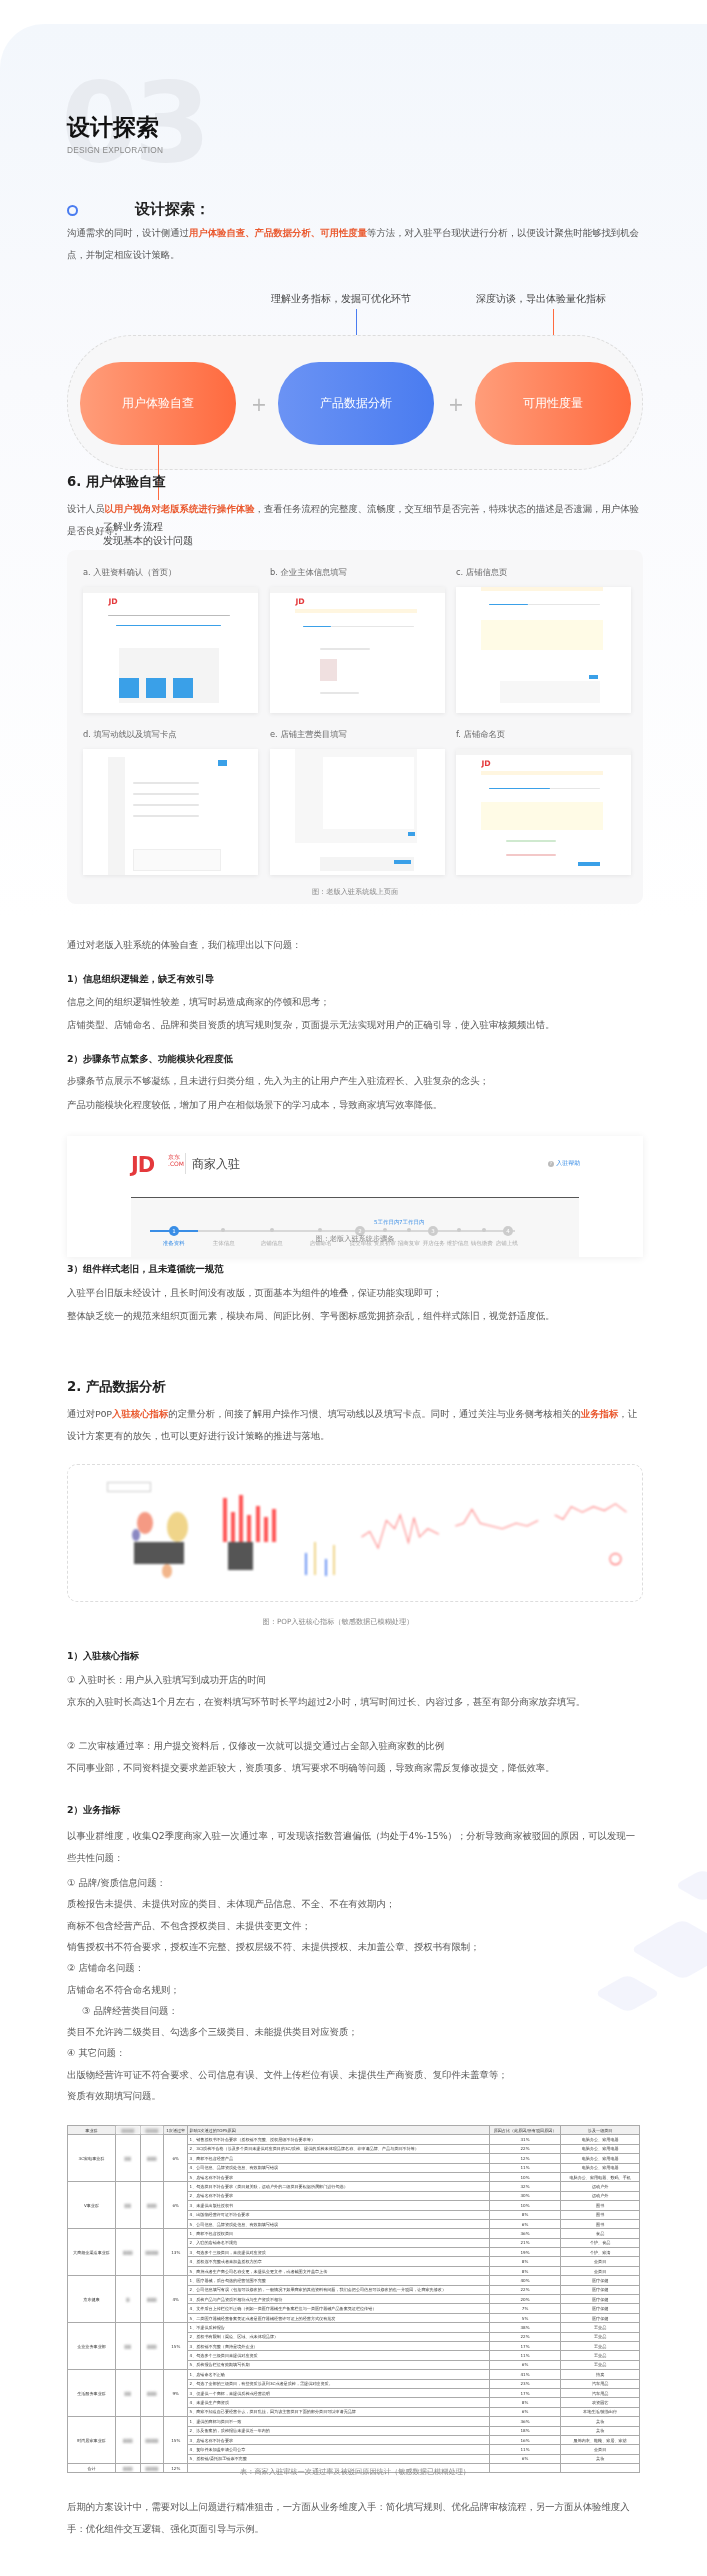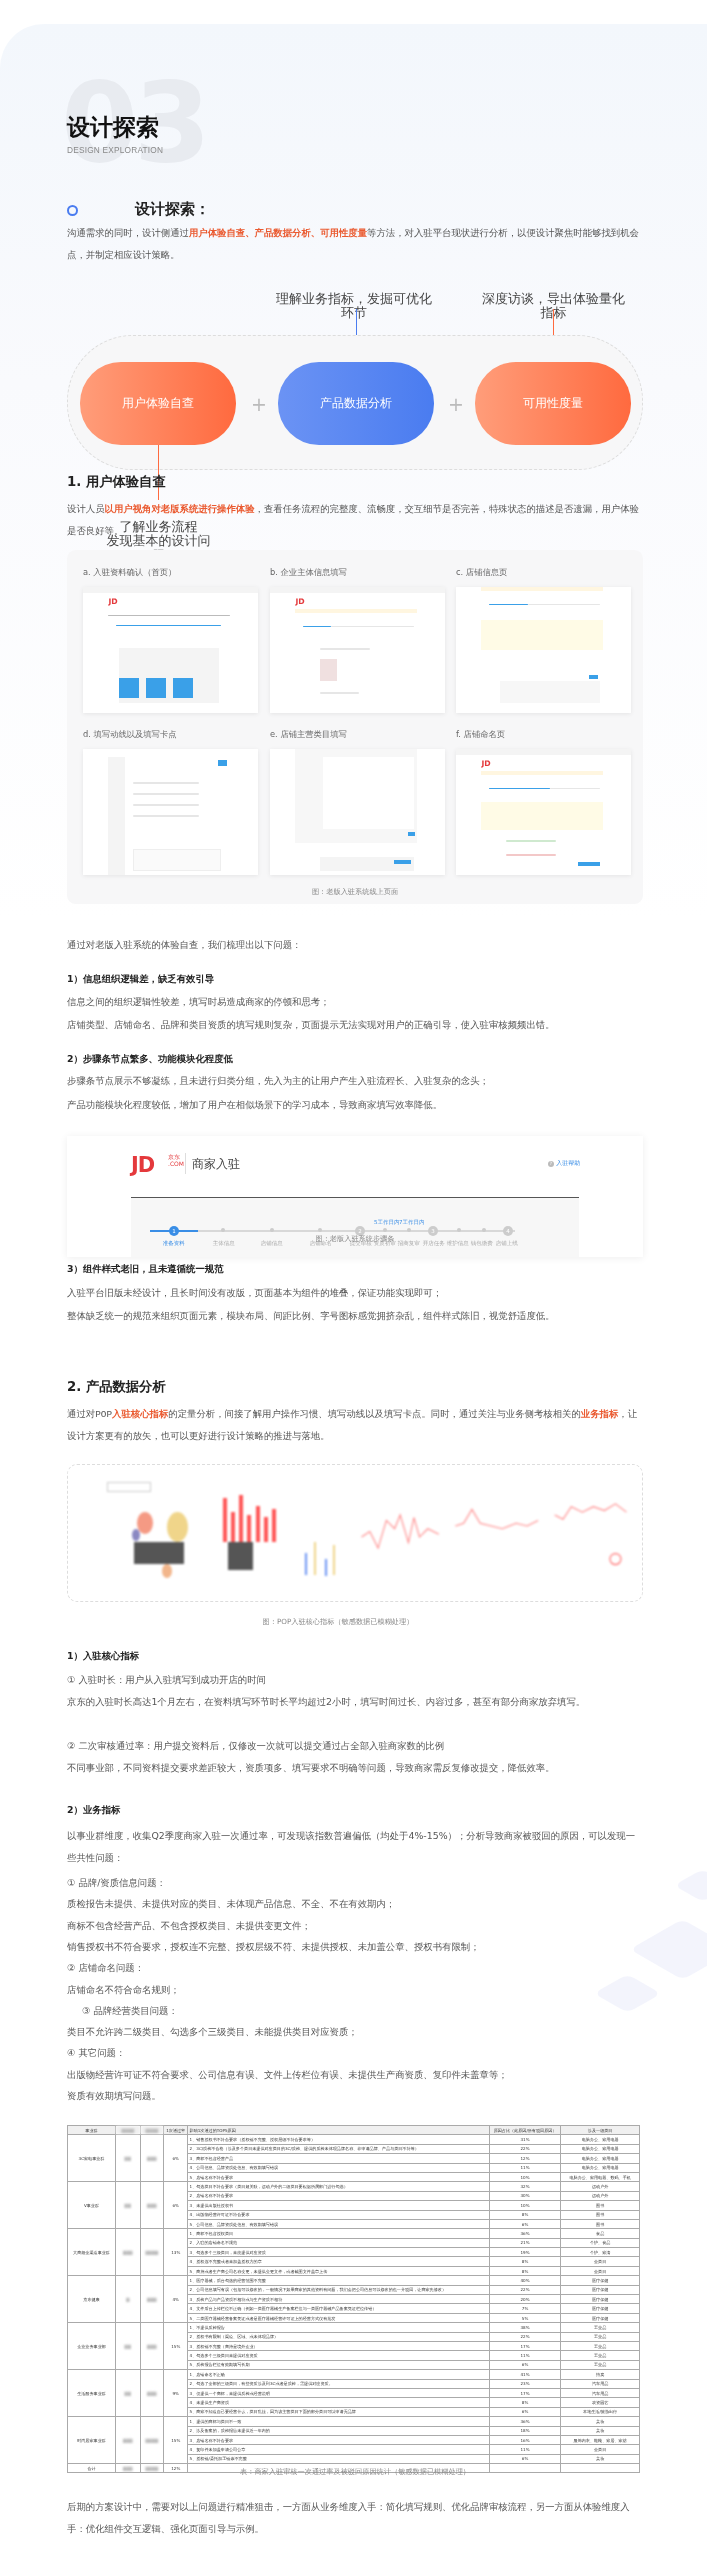--- a/index.html
+++ b/index.html
@@ -19,21 +19,21 @@
   .h2{font-size:13.3px;font-weight:bold;color:#222;}
   .h3{font-size:9.4px;font-weight:bold;color:#222;}
   .caption{font-size:7.2px;color:#888;text-align:center;}
   
   .dash-box{position:absolute;left:67px;top:335px;width:576px;height:135px;border:1.1px dashed #ddd;border-radius:66px;background:#f7f7f8;}
   .pill{position:absolute;top:362px;width:156px;height:83px;border-radius:41px;color:#fff;font-size:12px;display:flex;align-items:center;justify-content:center;}
   .pill.orange{background:linear-gradient(90deg,#ff9d7a,#ff6a3f);}
   .pill.blue{background:linear-gradient(90deg,#6b93f4,#4a7cf0);}
   .plus{position:absolute;top:393px;font-size:19px;color:#bbb;}
   .vline{position:absolute;width:0.6px;}
-  .note{position:absolute;font-size:13px;color:#444;text-align:center;line-height:14.4px;}
+  .note{position:absolute;font-size:10px;color:#444;line-height:14.4px;}
   
   .shot-panel{position:absolute;left:67px;top:550px;width:576px;height:354px;background:#f7f7f8;border-radius:8.8px;}
   .shot-label{position:absolute;font-size:8.3px;color:#666;}
   .shot{position:absolute;width:175px;height:126px;background:#fff;box-shadow:0 1.1px 4.4px rgba(0,0,0,.08);overflow:hidden;}
   .shot .bar{position:absolute;left:0;right:0;top:0;height:5.5px;background:#f4f4f4;}
   .shot .jd{position:absolute;left:25.4px;top:10px;color:#e4393c;font-weight:bold;font-size:7.7px;}
   .shot .line{position:absolute;height:2.2px;background:#e6e6e6;border-radius:1.1px;}
   .shot .blk{position:absolute;background:#eef3fb;}
   .shot .btn{position:absolute;background:#3aa0e8;}
   
@@ -91,21 +91,21 @@
   <div class="plus" style="left:251px;">+</div>
   <div class="pill blue" style="left:278px;">产品数据分析</div>
   <div class="plus" style="left:448px;">+</div>
   <div class="pill orange" style="left:475px;">可用性度量</div>
   <div class="vline" style="left:158px;top:445px;height:55px;background:#ff6a3f;"></div>
   <div class="note" style="left:103px;top:520px;width:111px;">
       <div>了解业务流程</div>
       <div>发现基本的设计问题</div>
     </div>
 
-  <div class="h2 abs" style="left:67px;top:473px;">1. 用户体验自查</div>
+  <div class="h2 abs" style="left:67px;top:473px;">6. 用户体验自查</div>
   <p class="txt abs" style="left:67px;top:498px;width:576px;"><span>设计人员</span><span class="hl">以用户视角对老版系统进行操作体验</span><span>，查看任务流程的完整度、流畅度，交互细节是否完善，特殊状态的描述是否遗漏，用户体验是否良好等。</span></p>
 
   <div class="shot-panel"></div>
   <div class="shot-label" style="left:83px;top:567px;">a. 入驻资料确认（首页）</div>
   <div class="shot-label" style="left:270px;top:567px;">b. 企业主体信息填写</div>
   <div class="shot-label" style="left:456px;top:567px;">c. 店铺信息页</div>
   <div class="shot-label" style="left:83px;top:729px;">d. 填写动线以及填写卡点</div>
   <div class="shot-label" style="left:270px;top:729px;">e. 店铺主营类目填写</div>
   <div class="shot-label" style="left:456px;top:729px;">f. 店铺命名页</div>
 

